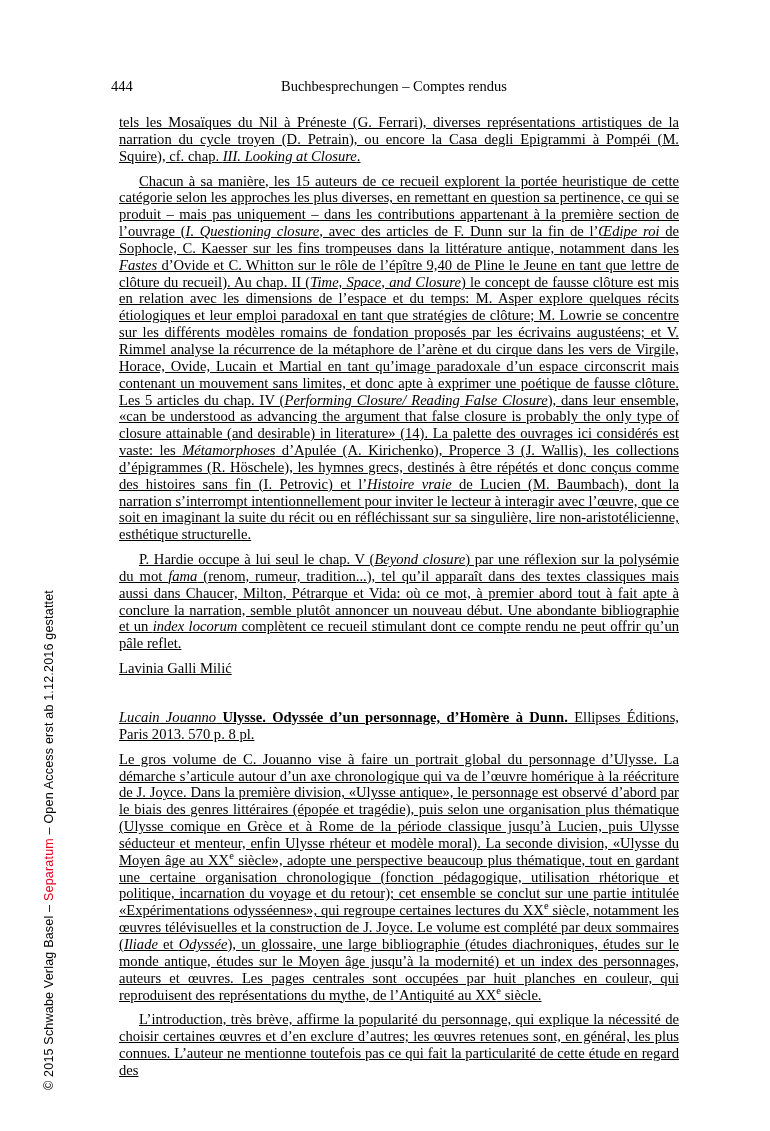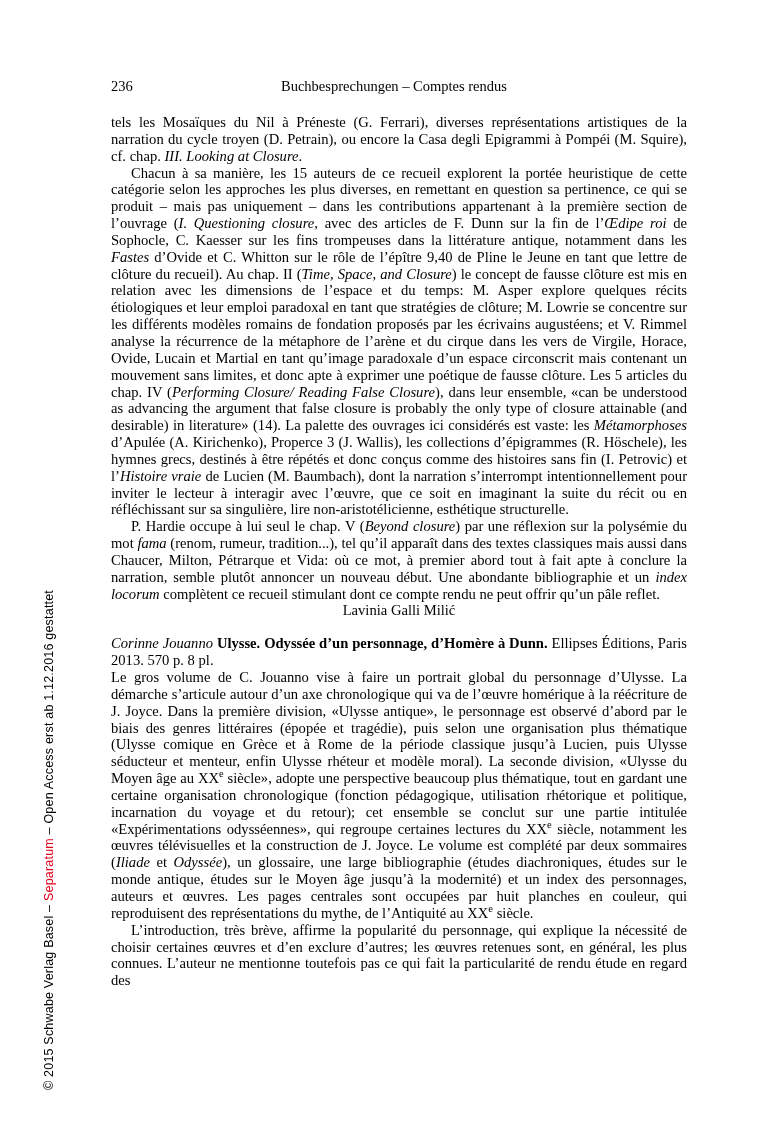--- a/index.html
+++ b/index.html
@@ -61,33 +61,34 @@
     top: 0;
     font-size: 14.5px;
   }
   .running-head {
     position: absolute;
     left: 170px;
     top: 0;
     font-size: 14.5px;
   }
   p {
-    margin: 0;
+    margin: 8px;
     font-size: 14.6px;
     line-height: 16.85px;
     text-align: justify;
     text-justify: inter-word;
     hyphens: auto;
+    text-decoration: underline;
   }
   p.indent {
     text-indent: 20px;
   }
   .sig {
     display: block;
-    text-align: center;
+    text-align: left;
     margin-top: 0px;
   }
   .block-gap {
     height: 16px;
   }
   .entry-head {
     font-size: 14.6px;
     line-height: 16.85px;
     text-align: justify;
   }
@@ -102,35 +103,35 @@
 
   <div class="sidenote">
     <div class="sidenote-inner">
       <span>© 2015 Schwabe Verlag Basel – </span><span class="sep">Separatum</span><span> – Open Access erst ab 1.12.2016 gestattet</span>
     </div>
   </div>
 
   <div class="content">
 
     <div class="header-row">
-      <div class="folio">236</div>
+      <div class="folio">444</div>
       <div class="running-head">Buchbesprechungen – Comptes rendus</div>
     </div>
 
     <p><span>tels les Mosaïques du Nil à Préneste (G. Ferrari), diverses représentations artistiques de la narration du cycle troyen (D. Petrain), ou encore la Casa degli Epigrammi à Pompéi (M. Squire), cf. chap. </span><i>III. Looking at Closure</i><span>.</span></p>
 
     <p class="indent"><span>Chacun à sa manière, les 15 auteurs de ce recueil explorent la portée heuristique de cette catégorie selon les approches les plus diverses, en remettant en question sa pertinence, ce qui se produit – mais pas uniquement – dans les contributions appartenant à la première section de l’ouvrage (</span><i>I. Questioning closure</i><span>, avec des articles de F. Dunn sur la fin de l’</span><i>Œdipe roi</i><span> de Sophocle, C. Kaesser sur les fins trompeuses dans la littérature antique, notamment dans les </span><i>Fastes</i><span> d’Ovide et C. Whitton sur le rôle de l’épître 9,40 de Pline le Jeune en tant que lettre de clôture du recueil). Au chap. II (</span><i>Time, Space, and Closure</i><span>) le concept de fausse clôture est mis en relation avec les dimensions de l’espace et du temps: M. Asper explore quelques récits étiologiques et leur emploi paradoxal en tant que stratégies de clôture; M. Lowrie se concentre sur les différents modèles romains de fondation proposés par les écrivains augustéens; et V. Rimmel analyse la récurrence de la métaphore de l’arène et du cirque dans les vers de Virgile, Horace, Ovide, Lucain et Martial en tant qu’image paradoxale d’un espace circonscrit mais contenant un mouvement sans limites, et donc apte à exprimer une poétique de fausse clôture. Les 5 articles du chap. IV (</span><i>Performing Closure/ Reading False Closure</i><span>), dans leur ensemble, «can be understood as advancing the argument that false closure is probably the only type of closure attainable (and desirable) in literature» (14). La palette des ouvrages ici considérés est vaste: les </span><i>Métamorphoses</i><span> d’Apulée (A. Kirichenko), Properce 3 (J. Wallis), les collections d’épigrammes (R. Höschele), les hymnes grecs, destinés à être répétés et donc conçus comme des histoires sans fin (I. Petrovic) et l’</span><i>Histoire vraie</i><span> de Lucien (M. Baumbach), dont la narration s’interrompt intentionnellement pour inviter le lecteur à interagir avec l’œuvre, que ce soit en imaginant la suite du récit ou en réfléchissant sur sa singulière, lire non-aristotélicienne, esthétique structurelle.</span></p>
 
     <p class="indent"><span>P. Hardie occupe à lui seul le chap. V (</span><i>Beyond closure</i><span>) par une réflexion sur la polysémie du mot </span><i>fama</i><span> (renom, rumeur, tradition...), tel qu’il apparaît dans des textes classiques mais aussi dans Chaucer, Milton, Pétrarque et Vida: où ce mot, à premier abord tout à fait apte à conclure la narration, semble plutôt annoncer un nouveau début. Une abondante bibliographie et un </span><i>index locorum</i><span> complètent ce recueil stimulant dont ce compte rendu ne peut offrir qu’un pâle reflet.</span></p>
 
 
     <p class="sig">Lavinia Galli Milić</p>
 
     <div class="block-gap"></div>
 
-    <p class="entry-head"><i>Corinne Jouanno</i><span> </span><b>Ulysse. Odyssée d’un personnage, d’Homère à Dunn.</b><span> Ellipses Éditions, Paris 2013. 570 p. 8 pl.</span></p>
+    <p class="entry-head"><i>Lucain Jouanno</i><span> </span><b>Ulysse. Odyssée d’un personnage, d’Homère à Dunn.</b><span> Ellipses Éditions, Paris 2013. 570 p. 8 pl.</span></p>
 
     <p><span>Le gros volume de C. Jouanno vise à faire un portrait global du personnage d’Ulysse. La démarche s’articule autour d’un axe chronologique qui va de l’œuvre homérique à la réécriture de J. Joyce. Dans la première division, «Ulysse antique», le personnage est observé d’abord par le biais des genres littéraires (épopée et tragédie), puis selon une organisation plus thématique (Ulysse comique en Grèce et à Rome de la période classique jusqu’à Lucien, puis Ulysse séducteur et menteur, enfin Ulysse rhéteur et modèle moral). La seconde division, «Ulysse du Moyen âge au XX</span><span class="sup">e</span><span> siècle», adopte une perspective beaucoup plus thématique, tout en gardant une certaine organisation chronologique (fonction pédagogique, utilisation rhétorique et politique, incarnation du voyage et du retour); cet ensemble se conclut sur une partie intitulée «Expérimentations odysséennes», qui regroupe certaines lectures du XX</span><span class="sup">e</span><span> siècle, notamment les œuvres télévisuelles et la construction de J. Joyce. Le volume est complété par deux sommaires (</span><i>Iliade</i><span> et </span><i>Odyssée</i><span>), un glossaire, une large bibliographie (études diachroniques, études sur le monde antique, études sur le Moyen âge jusqu’à la modernité) et un index des personnages, auteurs et œuvres. Les pages centrales sont occupées par huit planches en couleur, qui reproduisent des représentations du mythe, de l’Antiquité au XX</span><span class="sup">e</span><span> siècle.</span></p>
 
-    <p class="indent"><span>L’introduction, très brève, affirme la popularité du personnage, qui explique la nécessité de choisir certaines œuvres et d’en exclure d’autres; les œuvres retenues sont, en général, les plus connues. L’auteur ne mentionne toutefois pas ce qui fait la particularité de rendu étude en regard des</span></p>
+    <p class="indent"><span>L’introduction, très brève, affirme la popularité du personnage, qui explique la nécessité de choisir certaines œuvres et d’en exclure d’autres; les œuvres retenues sont, en général, les plus connues. L’auteur ne mentionne toutefois pas ce qui fait la particularité de cette étude en regard des</span></p>
 
   </div>
 </div>
 
 </body></html>

